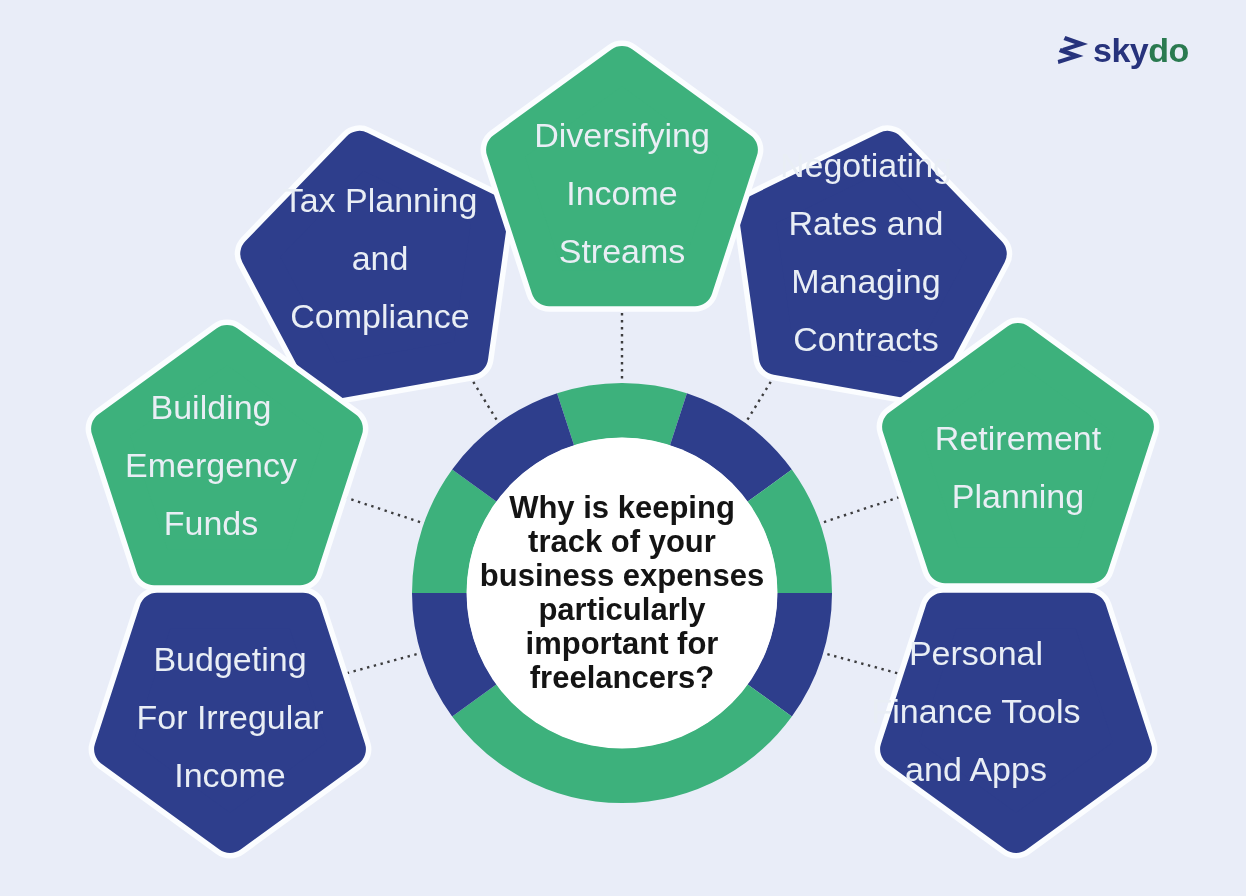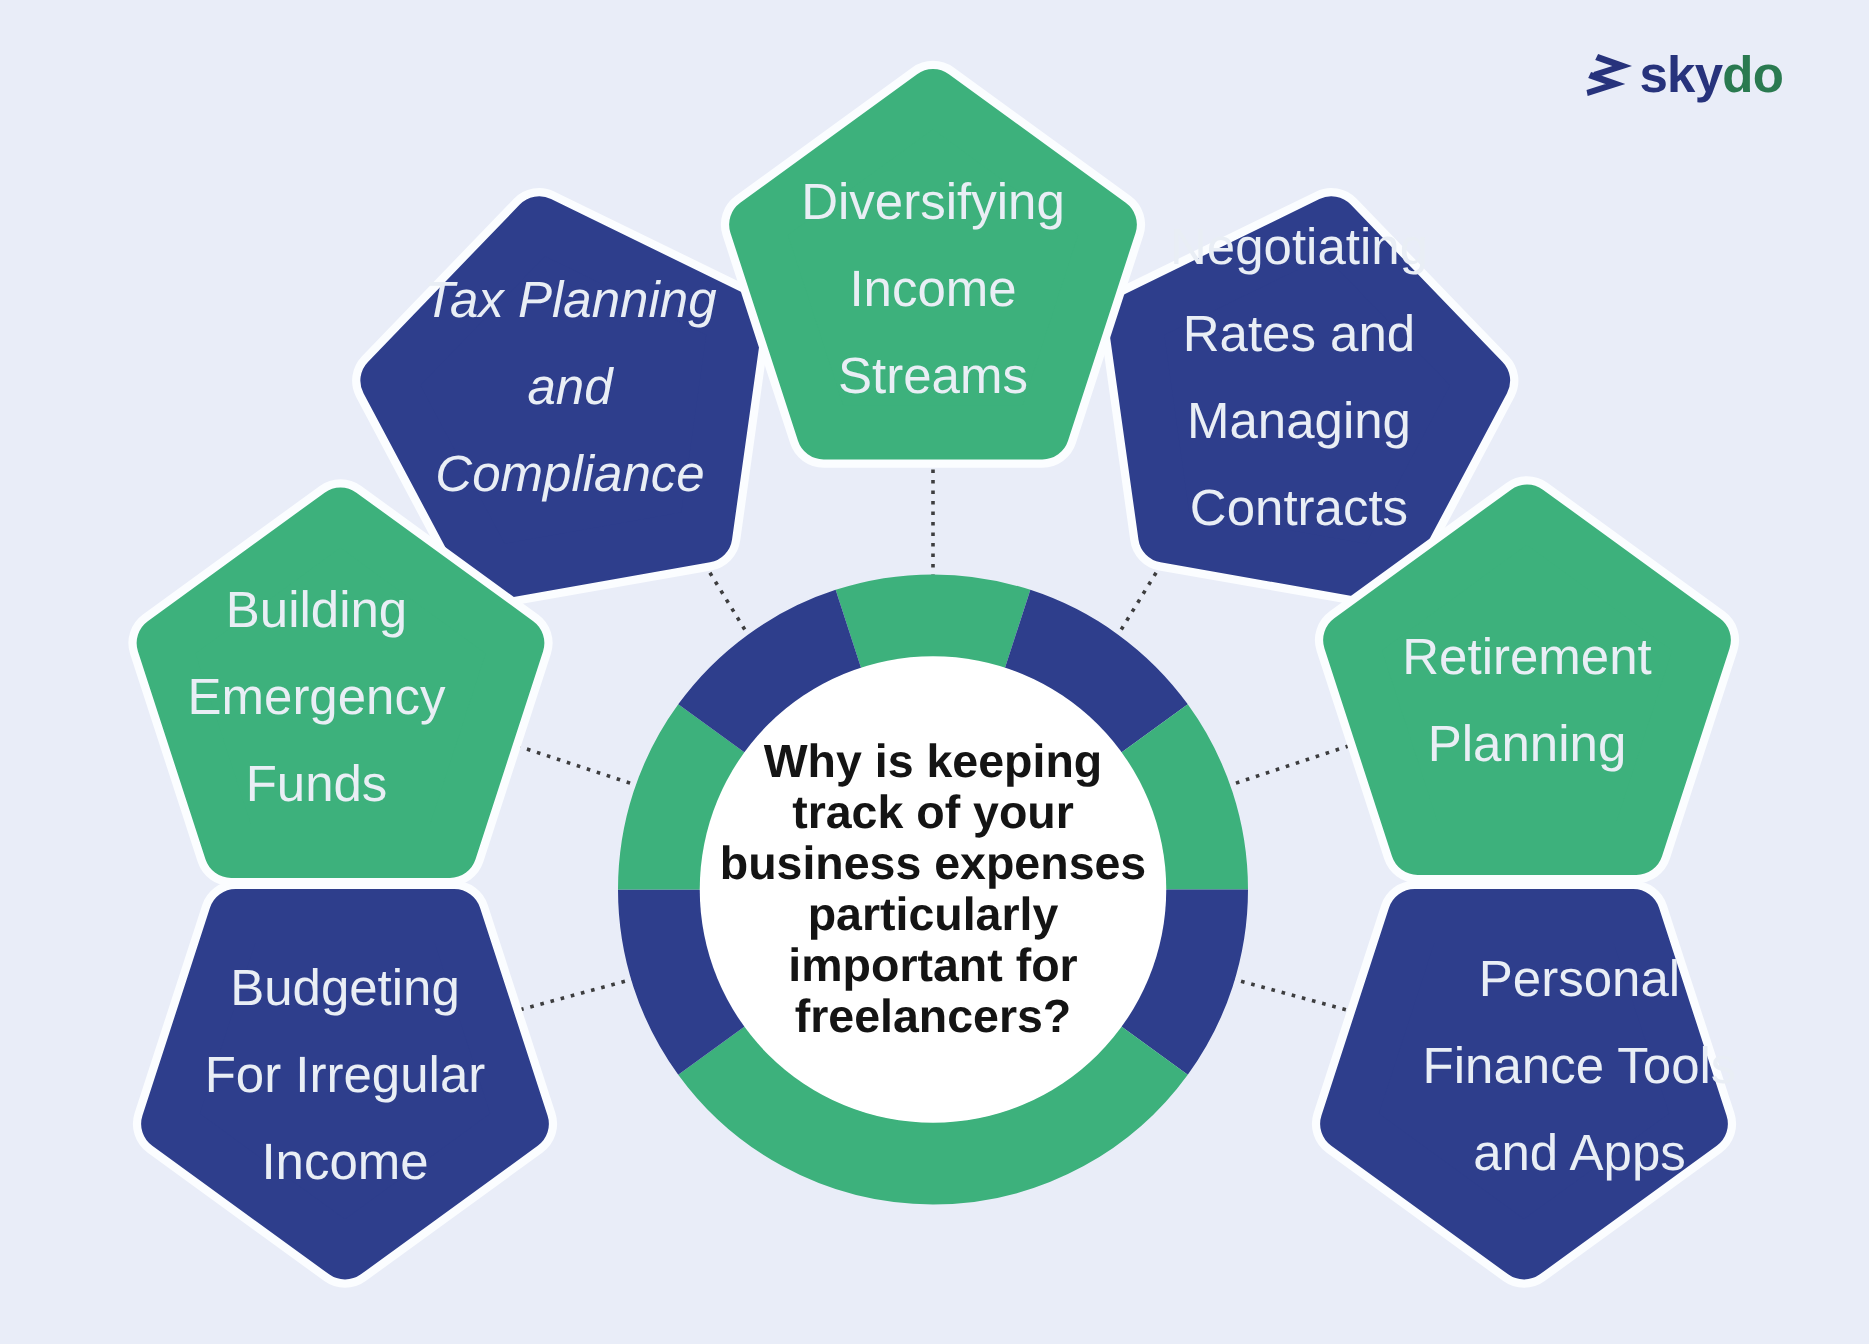--- a/index.html
+++ b/index.html
@@ -25,26 +25,26 @@
   .pent.p-left{left:77px;top:317px;}
   .pent.p-right{left:868px;top:315px;}
   .pent.p-bottomleft{left:80px;top:561px;}
   .pent.p-bottomright{left:866px;top:561px;}
 
   
   .plabel{position:absolute;width:280px;height:230px;display:flex;align-items:center;justify-content:center;
           text-align:center;white-space:pre-line;color:var(--label-text);
           font-size:34px;line-height:58px;font-weight:400;}
   .l-top{left:482px;top:78px;}
-  .l-topleft{left:240px;top:143px;font-style:italic;}
+  .l-topleft{left:240px;top:143px;}
   .l-topright{left:726px;top:137px;}
   .l-left{left:71px;top:350px;}
   .l-right{left:878px;top:352px;}
   .l-bottomleft{left:90px;top:602px;}
-  .l-bottomright{left:913px;top:596px;}
+  .l-bottomright{left:836px;top:596px;}
 
   
   .ring{left:407px;top:378px;width:430px;height:430px;}
   .ring path{fill:none;stroke-width:55;}
   .ring path.g{stroke:var(--green);}
   .ring path.b{stroke:var(--blue);}
   .ring circle{fill:var(--ring-inner);}
 
   
   .connectors{left:0;top:0;width:1246px;height:896px;}

